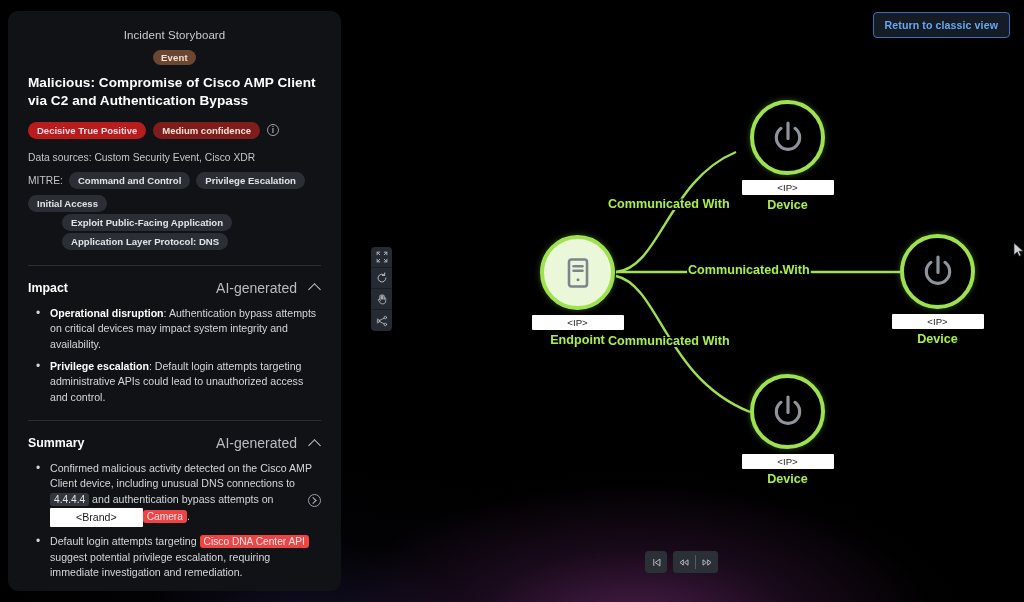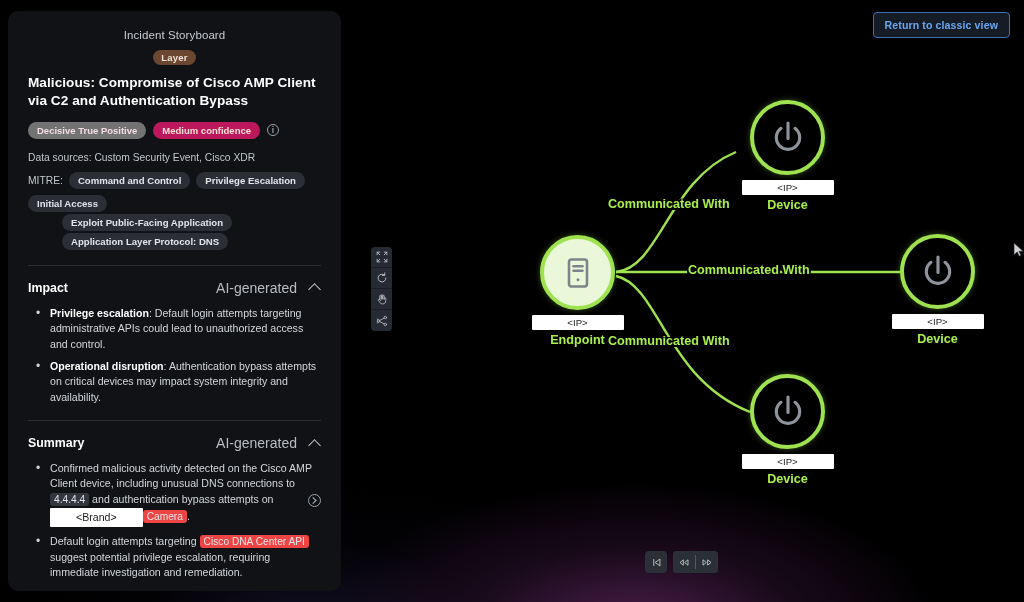--- a/index.html
+++ b/index.html
@@ -37,22 +37,22 @@
   .beta-badge {
     font-size: 9.5px; font-weight: 700; color: #f0e2d6;
     background: #6b4631; border-radius: 9px; padding: 2px 8px; letter-spacing: .2px;
   }
   .incident-title {
     font-size: 13.6px; font-weight: 700; line-height: 1.32;
     color: #ffffff; margin-bottom: 12px; letter-spacing: .05px;
   }
   .verdict-row { display: flex; align-items: center; gap: 7px; margin-bottom: 13px; }
   .pill { font-size: 9.5px; font-weight: 700; border-radius: 10px; padding: 3px 9px; white-space: nowrap; }
-  .pill-verdict { background: #737373; color: #f3dde3; }
-  .pill-confidence { background: #be185d; color: #f2e3d4; }
+  .pill-verdict { background: #b91c1c; color: #f3dde3; }
+  .pill-confidence { background: #7f1d1d; color: #f2e3d4; }
   .info-circle {
     width: 12px; height: 12px; border: 1.2px solid #9aa0a6; border-radius: 50%;
     display: inline-flex; align-items: center; justify-content: center;
     font-size: 8.5px; color: #9aa0a6; font-weight: 700; line-height: 1;
   }
 
   .meta-line { font-size: 10.3px; color: #c3c7cb; margin-bottom: 9px; }
   .mitre-wrap { display: flex; flex-wrap: wrap; align-items: flex-start; gap: 6px 6px; margin-bottom: 2px; }
   .mitre-label { font-size: 10.3px; color: #c3c7cb; padding-top: 3px; }
   .tag {
@@ -296,21 +296,21 @@
       </div>
     </div>
   </div>
 
   <div id="sidebar">
     <div id="sidebar-scroll">
 
       <div class="pad">
         <div class="eyebrow-row">
           <span class="eyebrow">Incident Storyboard</span>
-          <span class="beta-badge">Layer</span>
+          <span class="beta-badge">Event</span>
         </div>
 
         <div class="incident-title">Malicious: Compromise of Cisco AMP Client via C2 and Authentication Bypass</div>
 
         <div class="verdict-row">
           <span class="pill pill-verdict">Decisive True Positive</span>
           <span class="pill pill-confidence">Medium confidence</span>
           <span class="info-circle">i</span>
         </div>
 
@@ -335,24 +335,24 @@
       <div class="pad">
         <div class="section-head">
           <span class="section-title">Impact</span>
           <span class="section-right">
             <span class="ai-gen">AI-generated</span>
             <span class="chev"></span>
           </span>
         </div>
         <ul class="bullets">
           <li>
-            <span class="b">Privilege escalation</span><span>: Default login attempts targeting administrative APIs could lead to unauthorized access and control.</span>
+            <span class="b">Operational disruption</span><span>: Authentication bypass attempts on critical devices may impact system integrity and availability.</span>
           </li>
           <li>
-            <span class="b">Operational disruption</span><span>: Authentication bypass attempts on critical devices may impact system integrity and availability.</span>
+            <span class="b">Privilege escalation</span><span>: Default login attempts targeting administrative APIs could lead to unauthorized access and control.</span>
           </li>
         </ul>
       </div>
 
       <div class="divider"></div>
 
       <div class="pad">
         <div class="section-head">
           <span class="section-title">Summary</span>
           <span class="section-right">

